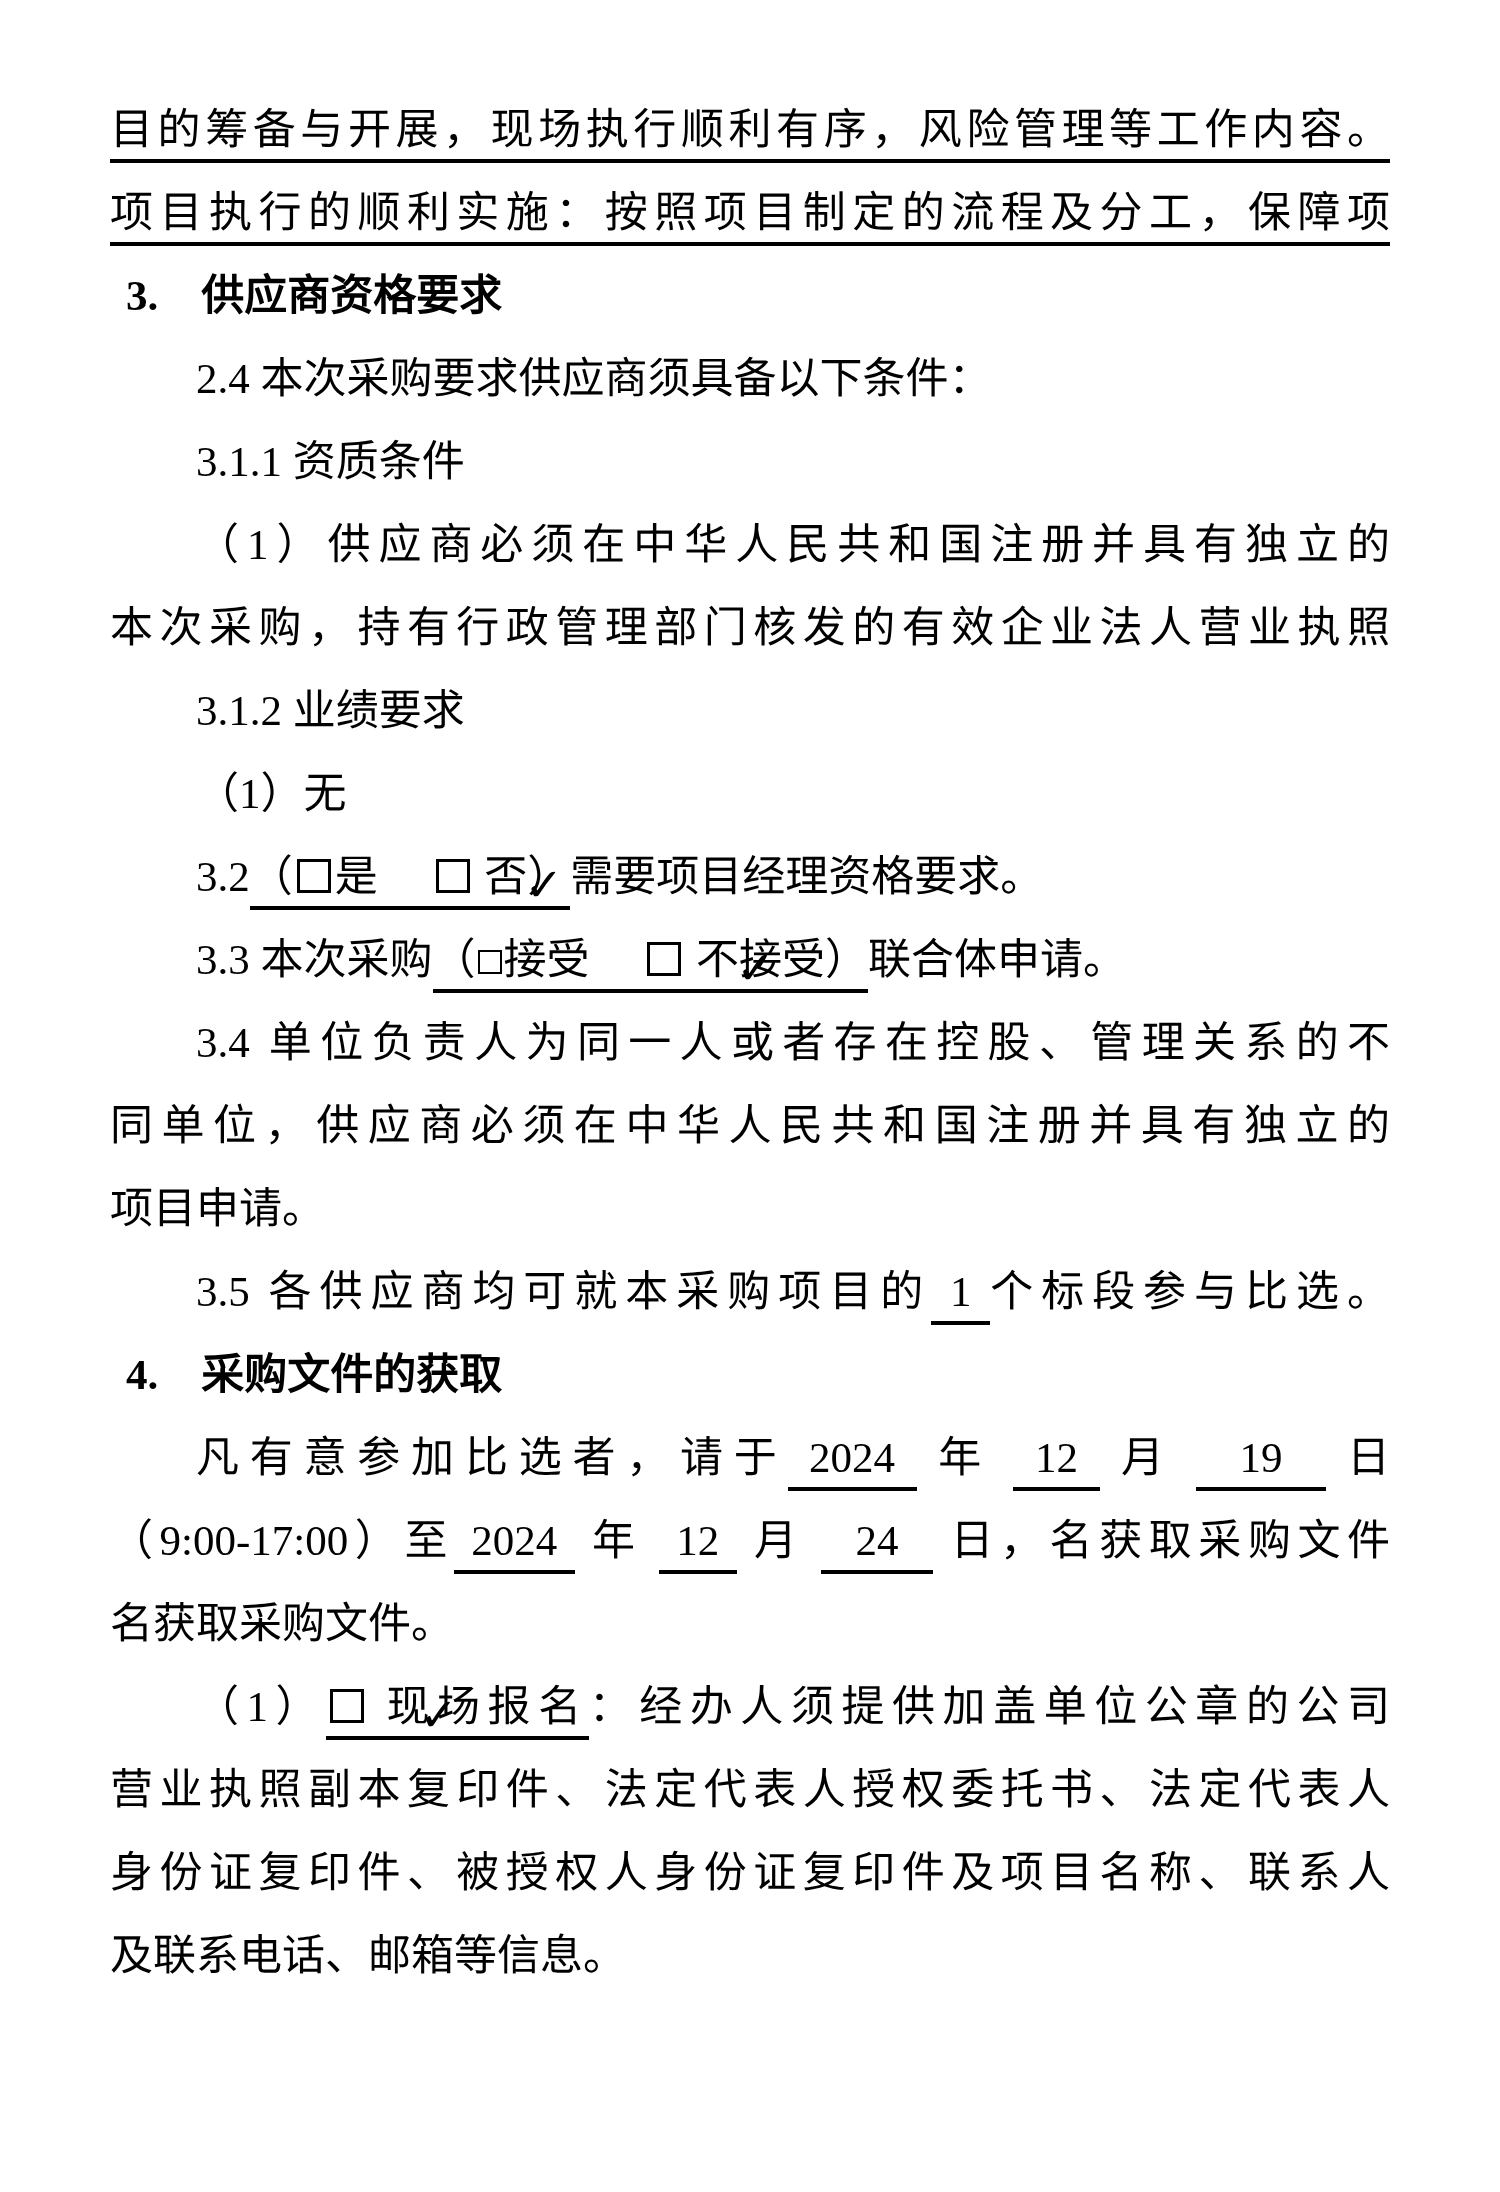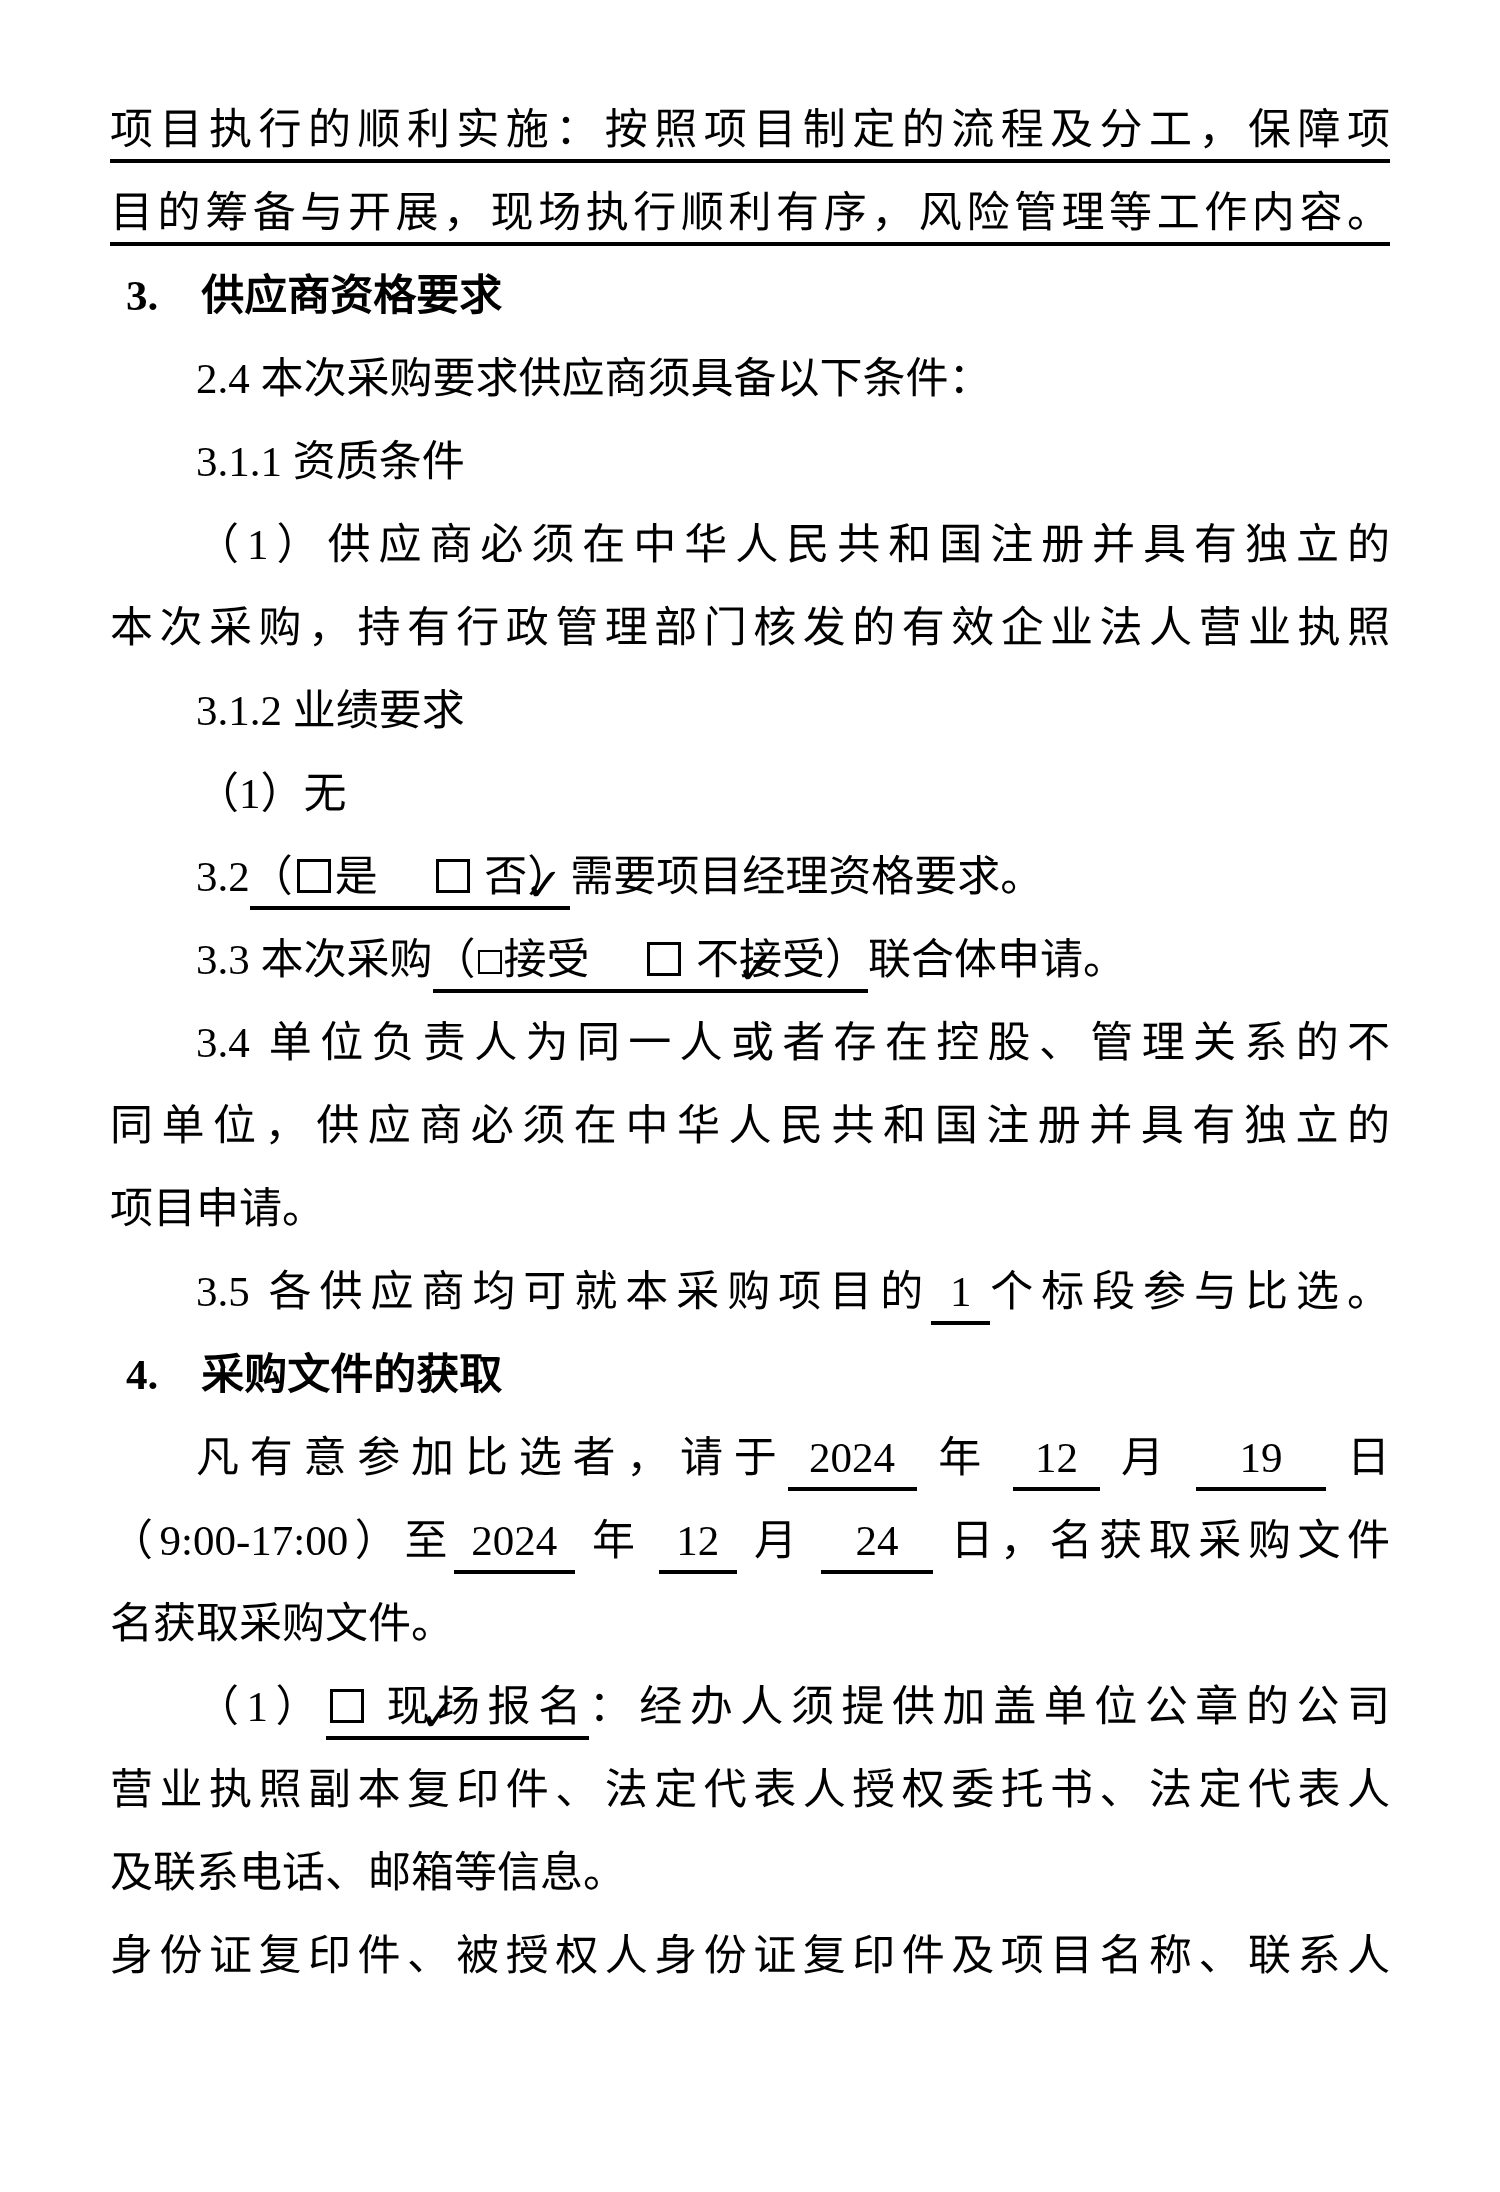--- a/index.html
+++ b/index.html
@@ -62,37 +62,37 @@
     font-weight: bold;
     font-family: "DejaVu Sans", sans-serif;
     color: #000;
   }
 </style>
 </head>
 <body>
 
 <div class="page" style="background: rgb(255, 255, 255); color: rgb(0, 0, 0);">
   <div class="content">
+      <div class="line fill"><span class="u full"><span class="run">目的筹备与开展，现场执行顺利有序，风险管理等工作内容。</span></span></div>
       <div class="line fill"><span class="u full"><span class="run">项目执行的顺利实施：按照项目制定的流程及分工，保障项</span></span></div>
-      <div class="line fill"><span class="u full"><span class="run">目的筹备与开展，现场执行顺利有序，风险管理等工作内容。</span></span></div>
       <div class="line bold"><span class="run">3.　供应商资格要求</span></div>
       <div class="line indent"><span class="run">2.4 本次采购要求供应商须具备以下条件：</span></div>
       <div class="line indent"><span class="run">3.1.1 资质条件</span></div>
       <div class="line fill indent"><span class="run">（1）供应商必须在中华人民共和国注册并具有独立的</span></div>
       <div class="line fill"><span class="run">本次采购，持有行政管理部门核发的有效企业法人营业执照</span></div>
       <div class="line indent"><span class="run">3.1.2 业绩要求</span></div>
       <div class="line indent"><span class="run">（1）无</span></div>
       <div class="line indent"><span class="run">3.2</span><span class="run u"><span class="run">（</span><span class="cbx"></span><span class="run">是　 </span><span class="cbx checked"></span><span class="run"> 否）</span></span><span class="run">需要项目经理资格要求。</span></div>
       <div class="line indent"><span class="run">3.3 本次采购</span><span class="run u"><span class="run">（</span><span class="cbx sm"></span><span class="run">接受　 </span><span class="cbx checked"></span><span class="run"> 不接受）</span></span><span class="run">联合体申请。</span></div>
       <div class="line fill indent"><span class="run">3.4 单位负责人为同一人或者存在控股、管理关系的不</span></div>
       <div class="line fill"><span class="run">同单位，供应商必须在中华人民共和国注册并具有独立的</span></div>
       <div class="line"><span class="run">项目申请。</span></div>
       <div class="line fill indent"><span class="run">3.5 各供应商均可就本采购项目的</span><span class="run u">&nbsp;1&nbsp;</span><span class="run">个标段参与比选。</span></div>
       <div class="line bold"><span class="run">4.　采购文件的获取</span></div>
       <div class="line fill indent"><span class="run">凡有意参加比选者，请于</span><span class="run u">&nbsp;2024&nbsp;</span><span class="run"> 年 </span><span class="run u">&nbsp;12&nbsp;</span><span class="run"> 月 </span><span class="run u">&nbsp;&nbsp;19&nbsp;&nbsp;</span><span class="run"> 日</span></div>
       <div class="line fill"><span class="run">（9:00-17:00）至</span><span class="run u">&nbsp;2024&nbsp;</span><span class="run"> 年 </span><span class="run u">&nbsp;12&nbsp;</span><span class="run"> 月 </span><span class="run u">&nbsp;&nbsp;24&nbsp;&nbsp;</span><span class="run"> 日，名获取采购文件</span></div>
       <div class="line"><span class="run">名获取采购文件。</span></div>
       <div class="line fill indent"><span class="run">（1）</span><span class="run u"><span class="cbx checked"></span><span class="run"> 现场报名</span></span><span class="run">：经办人须提供加盖单位公章的公司</span></div>
       <div class="line fill"><span class="run">营业执照副本复印件、法定代表人授权委托书、法定代表人</span></div>
+      <div class="line fill"><span class="run">身份证复印件、被授权人身份证复印件及项目名称、联系人</span></div>
       <div class="line"><span class="run">及联系电话、邮箱等信息。</span></div>
-      <div class="line fill"><span class="run">身份证复印件、被授权人身份证复印件及项目名称、联系人</span></div>
     </div>
 </div>
 
 </body></html>

